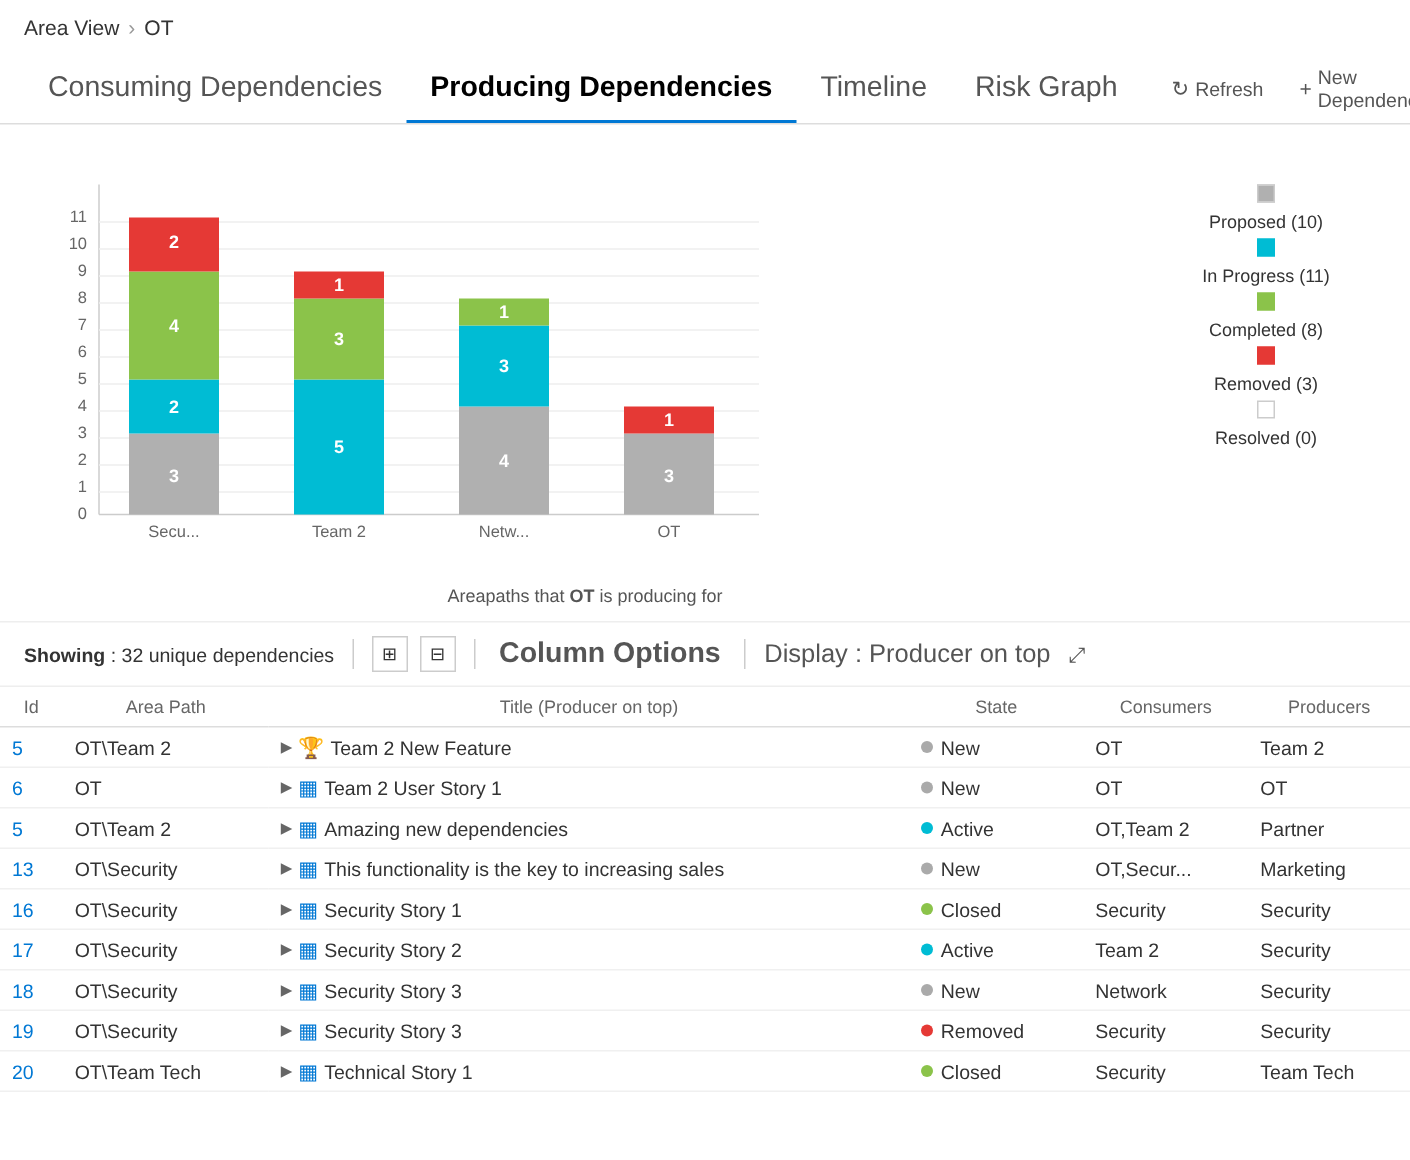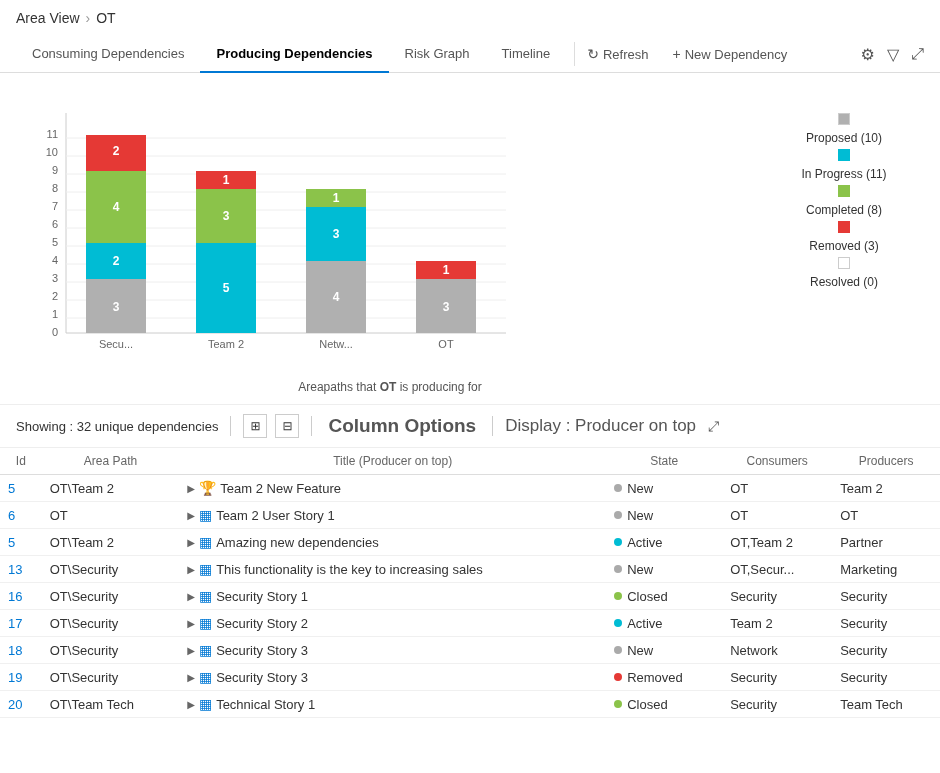--- a/index.html
+++ b/index.html
@@ -11,21 +11,21 @@
     }
     .breadcrumb .sep { margin: 0 6px; color: #999; }
     .breadcrumb .current { color: #333; font-weight: 500; }
 
     
     .tabs {
       display: flex; align-items: center; border-bottom: 1px solid #ddd;
       padding: 0 16px;
     }
     .tab {
-      padding: 10px 16px; cursor: pointer; font-size: 13px; color: #555;
+      padding: 10px 16px; cursor: pointer; font-size: 19px; color: #555;
       border-bottom: 2px solid transparent; margin-bottom: -1px; white-space: nowrap;
     }
     .tab.active { color: #000; border-bottom: 2px solid #0078d4; font-weight: 600; }
 
     .tabs-divider { width: 1px; height: 24px; background: #ddd; margin: 0 8px; }
 
     .tab-actions {
       display: flex; align-items: center; margin-left: 0; gap: 16px;
     }
     .tab-action {
@@ -45,21 +45,21 @@
     .legend-item { display: flex; align-items: center; gap: 6px; margin-bottom: 4px; flex-direction: column; }
     .legend-swatch { width: 12px; height: 12px; border: 1px solid #ccc; flex-shrink: 0; }
 
     
     .table-toolbar {
       display: flex; align-items: center; padding: 8px 16px;
       border-top: 1px solid #eee; border-bottom: 1px solid #eee;
       gap: 8px; flex-wrap: wrap;
     }
     .showing-label { font-size: 13px; }
-    .showing-label strong { font-weight: 400; }
+    .showing-label strong { font-weight: 700; }
     .toolbar-divider { width: 1px; height: 20px; background: #ccc; margin: 0 4px; }
     .toolbar-btn {
       display: flex; align-items: center; justify-content: center;
       width: 24px; height: 24px; cursor: pointer; border: 1px solid #ccc;
       background: #fff; font-size: 12px;
     }
     .col-options-btn {
       cursor: pointer; font-size: 19px; color: #555; padding: 2px 4px; font-weight: bold;
     }
     .display-label { font-size: 17px; color: #555; }
@@ -93,22 +93,22 @@
 
 <div class="breadcrumb">
   <span>Area View</span>
   <span class="sep">›</span>
   <span class="current">OT</span>
 </div>
 
 <div class="tabs">
   <div class="tab">Consuming Dependencies</div>
   <div class="tab active">Producing Dependencies</div>
+  <div class="tab">Timeline</div>
   <div class="tab">Risk Graph</div>
-  <div class="tab">Timeline</div>
 
   <div class="tabs-divider"></div>
 
   <div class="tab-actions">
     <div class="tab-action">
       <span style="font-size:14px;">↻</span>
       <span>Refresh</span>
     </div>
     <div class="tab-action">
       <span style="font-size:14px;">+</span>

